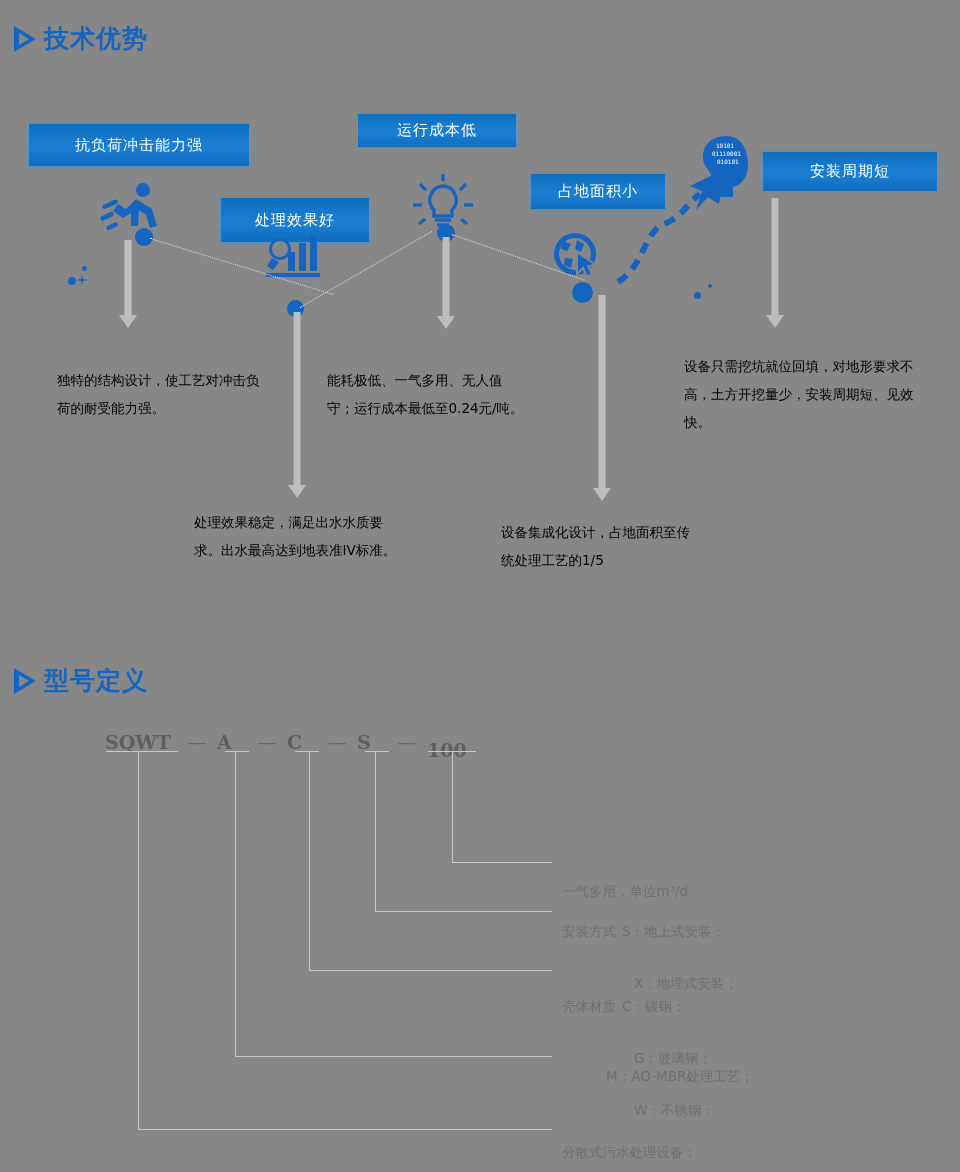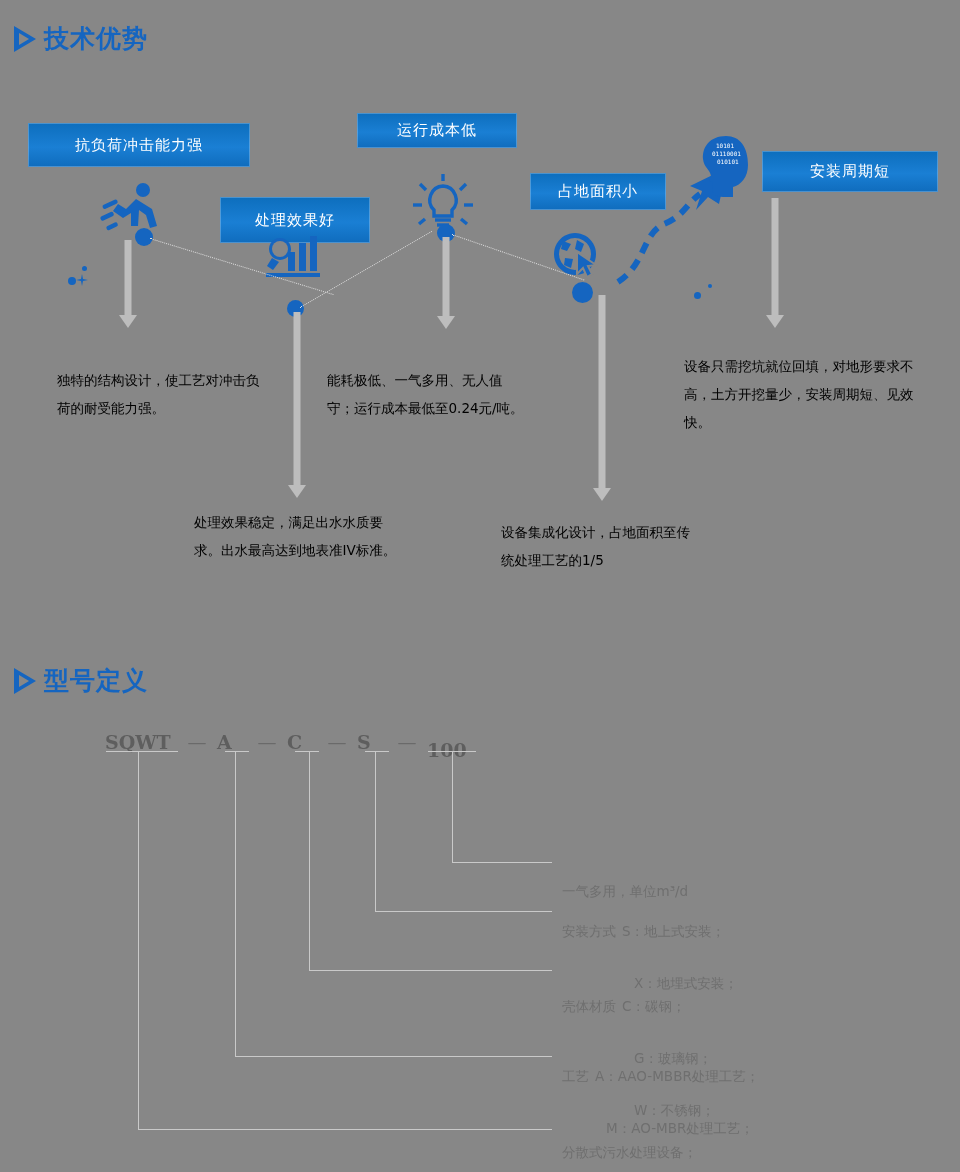--- a/index.html
+++ b/index.html
@@ -258,21 +258,20 @@
     <div style="padding-left:72px;"><span>X：地埋式安装；</span></div>
   </div>
 
   <div class="legend" style="left:562px; top:951px;">
     <div><span>壳体材质</span><span class="ind" style="padding-left:6px;margin-top:16px;">C：碳钢；</span></div>
     <div style="padding-left:72px;"><span>G：玻璃钢；</span></div>
     <div style="padding-left:72px;"><span>W：不锈钢；</span></div>
   </div>
 
   <div class="legend" style="left:562px; top:1037px;">
-    <div><span>工艺</span><span class="ind" style="padding-left:6px;">A：AAO-MBBR处理工艺；</span></div>
     <div style="padding-left:44px;"><span>M：AO-MBR处理工艺；</span></div>
   </div>
 
   <div class="legend" style="left:562px; top:1113px;">
     <div>分散式污水处理设备；</div>
   </div>
 
 </div>
 
 </body></html>

